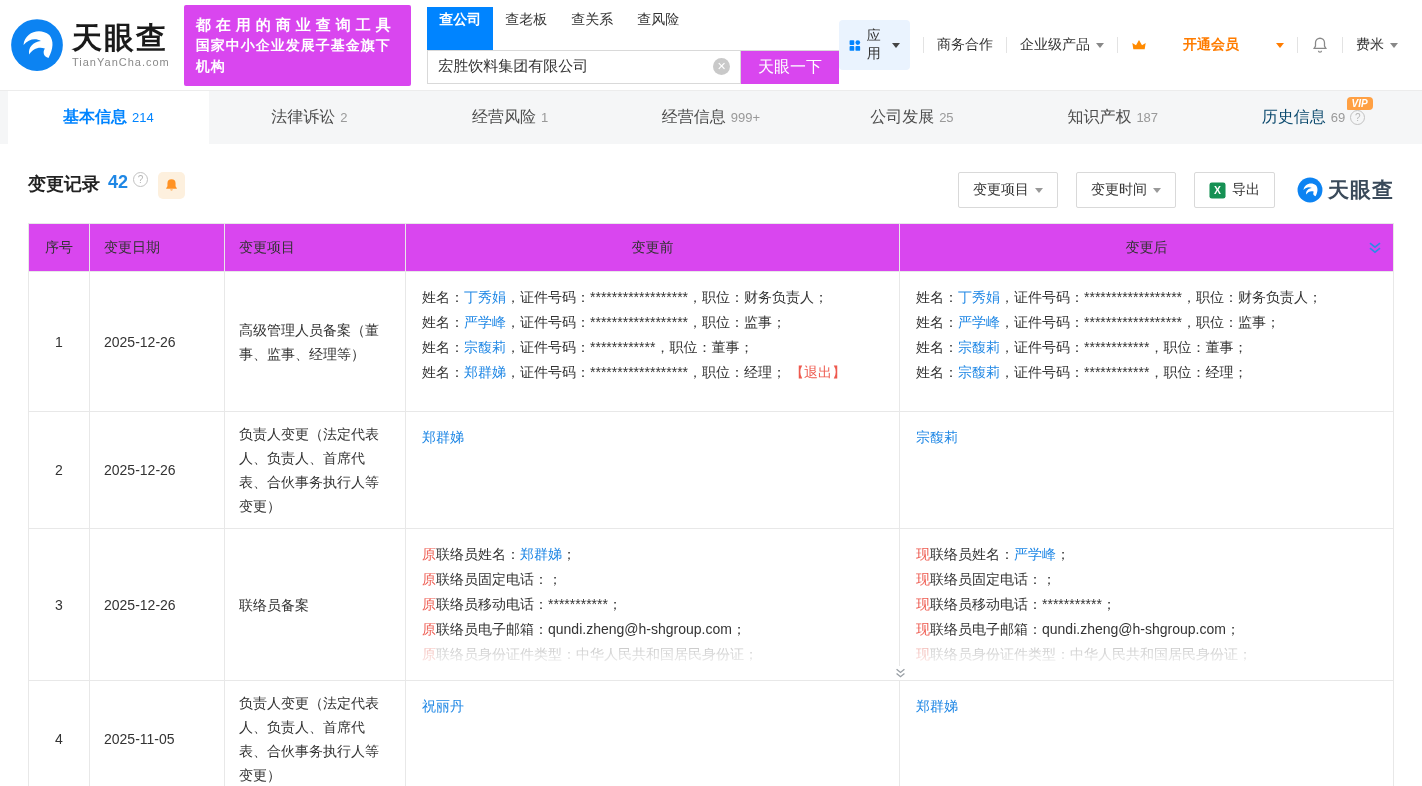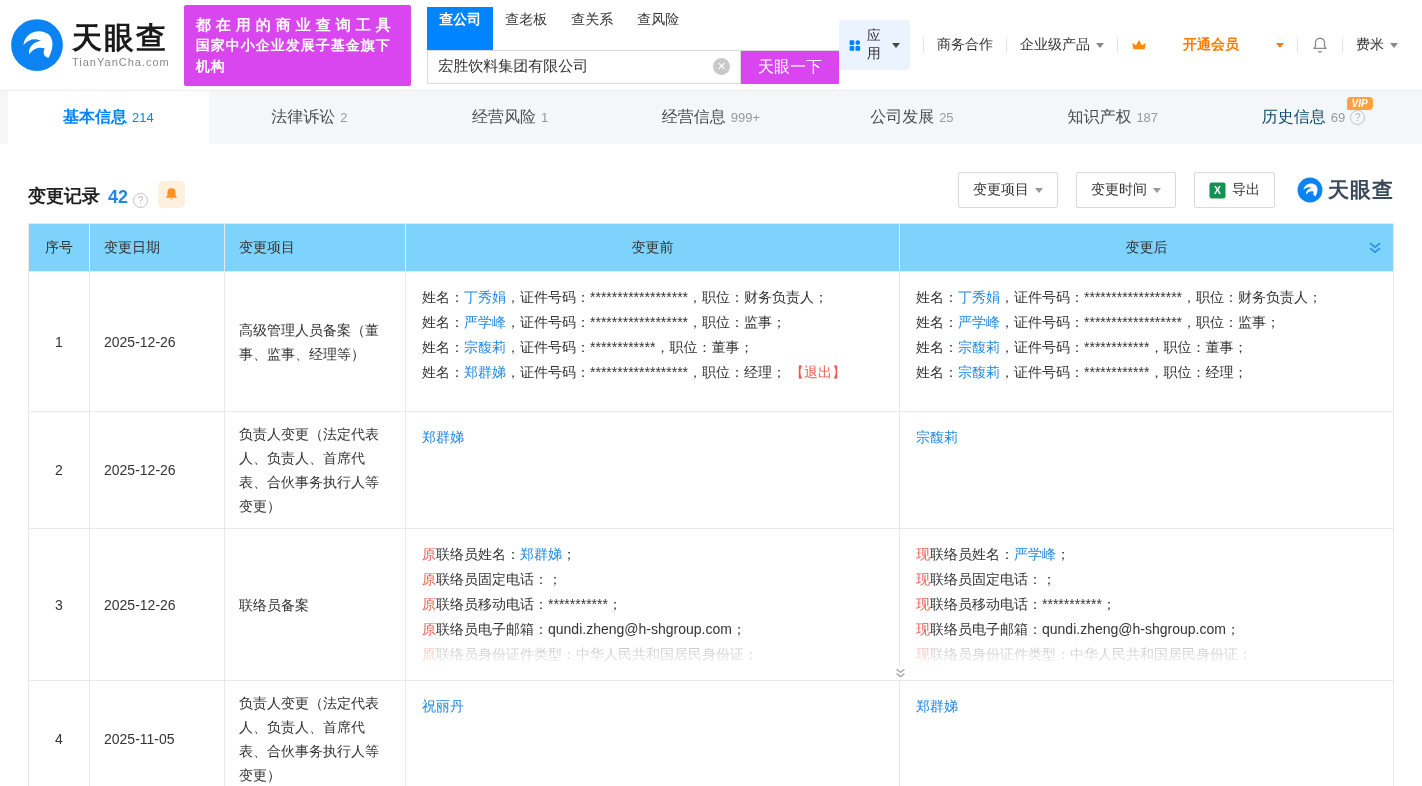--- a/index.html
+++ b/index.html
@@ -49,38 +49,38 @@
   .mtab.active .mtab-count { color:#0084ff; }
   .mtab-count { font-size:13px; color:#999; margin-left:5px; }
   .mtab.orange .mtab-label { color:#0c4a6e; }
   .vip-badge { position:absolute; top:6px; margin-left:92px; background:#ffa043; color:#fff; font-size:10px;
       font-weight:bold; border-radius:4px 4px 4px 1px; padding:1px 5px; font-style:italic; }
   .help-ic { width:15px; height:15px; border-radius:50%; border:1px solid #c2c2c2; color:#b5b5b5; font-size:10px;
       display:inline-flex; align-items:center; justify-content:center; margin-left:5px; cursor:pointer; }
 
   
   .content { padding:0 28px; }
-  .sec-row { margin-top:28px; display:flex; align-items:flex-end; }
+  .sec-row { margin-top:28px; display:flex; align-items:flex-start; }
   .sec-title { font-size:18px; font-weight:bold; color:#222; }
   .sec-count { font-size:18px; font-weight:bold; color:#1f87e5; margin-left:8px; }
   .sec-bell { width:27px; height:27px; background:#fdf0de; border-radius:5px; margin-left:10px;
       display:flex; align-items:center; justify-content:center; cursor:pointer; }
   .sec-right { margin-left:auto; display:flex; align-items:center; }
   .fbtn { display:flex; align-items:center; border:1px solid #d9d9d9; border-radius:2px; background:#fff;
       height:36px; padding:0 14px; font-size:14px; color:#333; margin-left:18px; cursor:pointer; font-family:inherit; }
   .fbtn .caret { border-top-color:#999; }
   .fbtn svg { margin-right:6px; }
   .watermark { display:flex; align-items:center; margin-left:22px; }
   .watermark .wm-text { font-size:21px; font-weight:bold; color:#3a4a5a; letter-spacing:1px; margin-left:5px; }
 
   
   .tbl-wrap { margin-top:15px; }
   table.chg { width:100%; border-collapse:collapse; table-layout:fixed; font-size:14px; }
   table.chg th, table.chg td { border:1px solid #e8e8e8; }
-  table.chg thead th { background:#7dd3fc; height:48px; font-weight:normal; color:#333; position:relative; }
+  table.chg thead th { background:#d946ef; height:48px; font-weight:normal; color:#333; position:relative; }
   th.al, td.al { text-align:left; padding-left:14px; }
   th.ac, td.ac { text-align:center; }
   td.rich { vertical-align:top; padding:13px 16px; text-align:left; position:relative; }
   td.mid { vertical-align:middle; }
   td.item-cell { padding:10px 14px; line-height:24px; }
   .line { line-height:25px; }
   .seg-link { color:#1f87e5; cursor:pointer; }
   .seg-red { color:#ee5a4f; }
   .seg-fr { color:#f3b9b4; }
   .seg-fm { color:#c9c9c9; }

